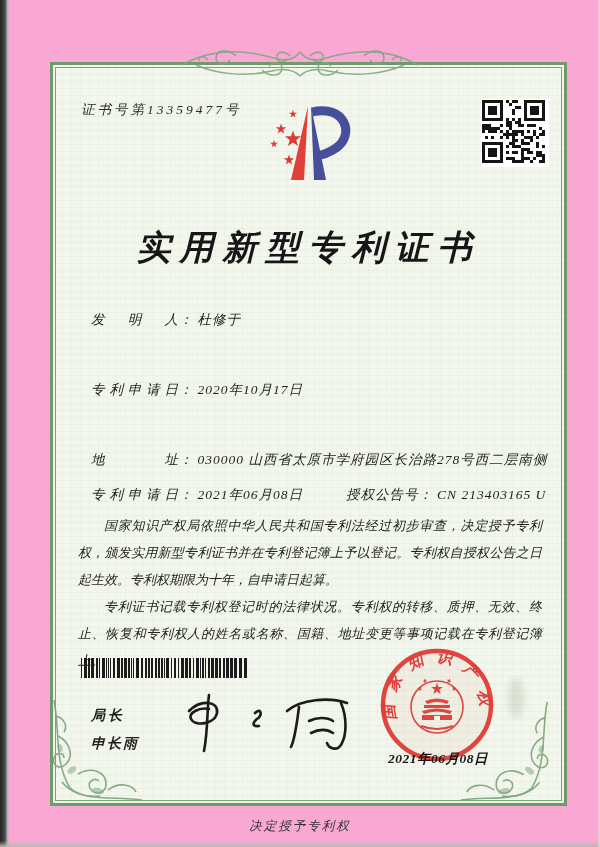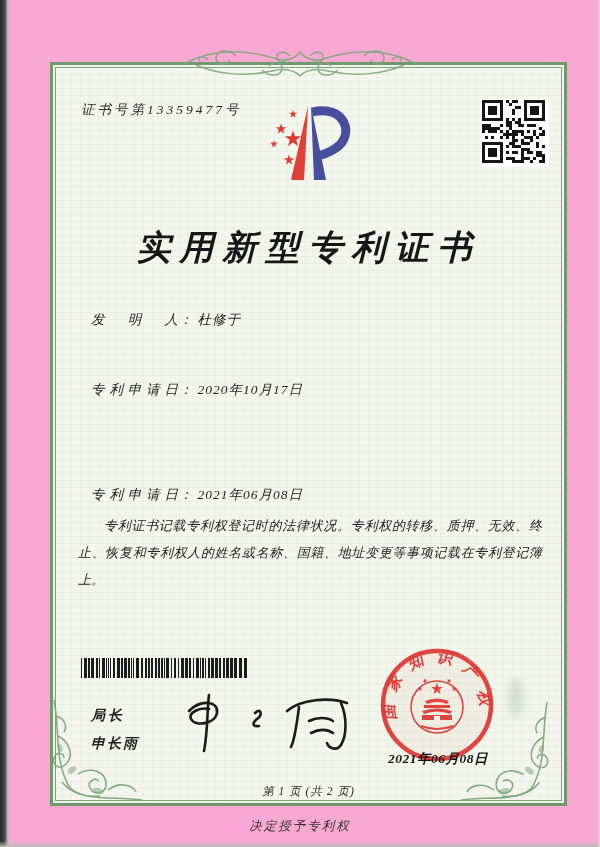--- a/index.html
+++ b/index.html
@@ -210,25 +210,30 @@
     </div>
 
     <div class="title">实用新型专利证书</div>
 
     <div class="frow" style="top:246px">
       <span class="flabel">发明人</span><span>：</span><span class="fvalue">杜修于</span>
     </div>
     <div class="frow" style="top:316px">
       <span class="flabel">专利申请日</span><span>：</span><span class="fvalue">2020年10月17日</span>
     </div>
+    <div class="frow" style="top:386px">
+      <span class="flabel">地址</span><span>：</span><span class="fvalue">030000 山西省太原市学府园区长治路278号西二层南侧</span>
+    </div>
     <div class="frow" style="top:421px;width:460px">
       <span class="flabel">专利申请日</span><span>：</span><span class="fvalue">2021年06月08日</span>
+      <span class="grant-no"><span>授权公告号</span><span>：</span><span class="fvalue">CN 213403165 U</span></span>
     </div>
 
     <div class="paras">
+      <p>国家知识产权局依照中华人民共和国专利法经过初步审查，决定授予专利权，颁发实用新型专利证书并在专利登记簿上予以登记。专利权自授权公告之日起生效。专利权期限为十年，自申请日起算。</p>
       <p>专利证书记载专利权登记时的法律状况。专利权的转移、质押、无效、终止、恢复和专利权人的姓名或名称、国籍、地址变更等事项记载在专利登记簿上。</p>
     </div>
 
     <div class="barcode">
         <div style="position:absolute;left:0px;top:0;width:1px;height:100%;background:#1c1c1c"></div>
         <div style="position:absolute;left:3px;top:0;width:3px;height:100%;background:#1c1c1c"></div>
         <div style="position:absolute;left:7px;top:0;width:2px;height:100%;background:#1c1c1c"></div>
         <div style="position:absolute;left:10px;top:0;width:3px;height:100%;background:#1c1c1c"></div>
         <div style="position:absolute;left:15px;top:0;width:2px;height:100%;background:#1c1c1c"></div>
         <div style="position:absolute;left:18px;top:0;width:1px;height:100%;background:#1c1c1c"></div>
@@ -312,21 +317,20 @@
           <rect x="47" y="62" width="26" height="3"></rect>
           <path d="M45,68 Q60,63 75,68 L73,71 Q60,66 47,71 Z"></path>
           <rect x="45" y="72" width="30" height="5"></rect>
           <rect x="57" y="73" width="6" height="4" fill="#f2f6ec"></rect>
           <path d="M44,83 Q60,89 76,83" fill="none" stroke="#e04540" stroke-width="2"></path>
         </g>
       </svg>
     </div>
     <div class="seal-date">2021年06月08日</div>
 
-    <div class="page-no">第 1 页 (共 2 页)</div>
   </div>
 
   <div class="orn-top">
     <svg width="244" height="40" viewBox="0 0 244 40">
       <g id="ornL" stroke="#7fa87d" stroke-width="1.5" fill="none" opacity="0.9">
         <path d="M4,21 C30,6 62,4 96,14 C108,18 116,16 122,8"></path>
         <path d="M18,21 C38,30 66,33 94,27 C106,24 116,26 122,32"></path>
         <path d="M58,12 C50,4 38,6 38,14 C38,21 48,22 52,16"></path>
         <path d="M84,26 C92,34 104,32 104,24 C104,18 95,17 91,22"></path>
         <path d="M112,12 C106,6 98,8 99,14 C100,19 107,19 109,15"></path>

